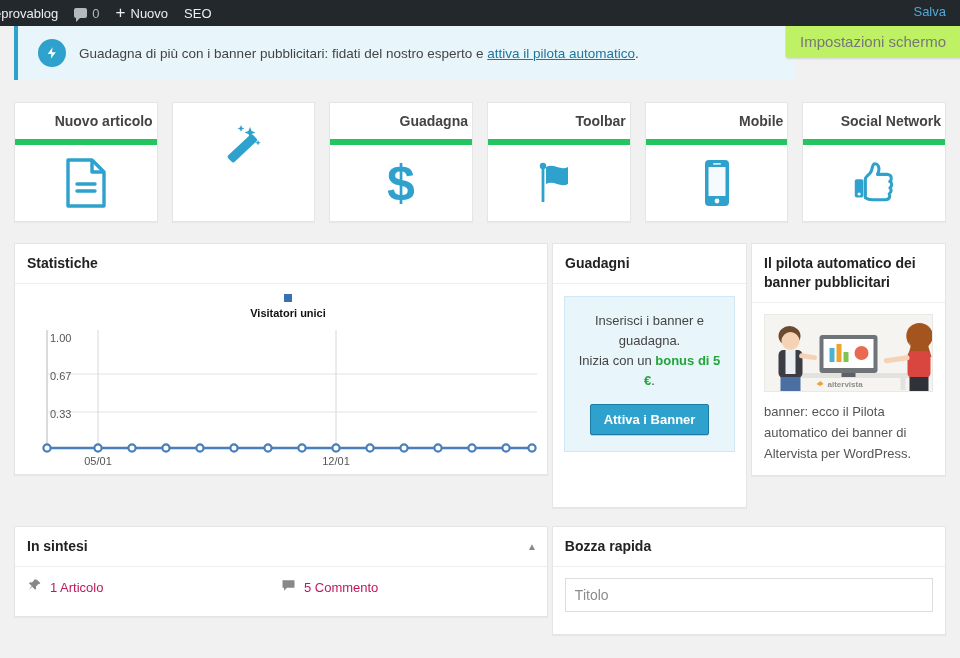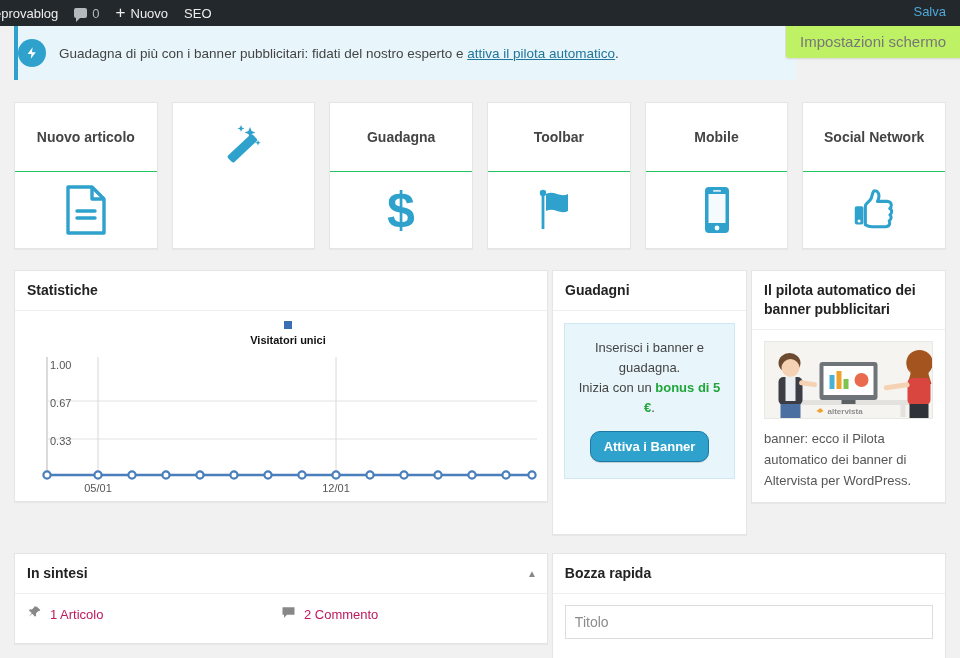--- a/index.html
+++ b/index.html
@@ -99,21 +99,21 @@
     font-weight: 400;
     color: #222;
     margin: 18px 0 16px 0;
     line-height: 1.3;
   }
 
   
   .notice {
     background: #e8f6fb;
     border-left: 4px solid #2ea2cc;
-    padding: 13px 0;
+    padding: 13px 20px;
     margin-bottom: 22px;
     display: flex;
     align-items: center;
     gap: 13px;
     font-size: 13.5px;
     color: #444;
     width: 782px;
   }
   .bolt-badge {
     flex: 0 0 auto;
@@ -135,26 +135,26 @@
     gap: 14px;
     margin-bottom: 21px;
   }
   .card {
     flex: 1 1 0;
     background: #fff;
     border: 1px solid #e5e5e5;
     box-shadow: 0 1px 1px rgba(0,0,0,0.04);
   }
   .card-head {
-    text-align: center;
+    text-align: right;
     font-size: 14px;
     font-weight: 700;
     color: #444;
-    padding: 26px 4px;
-    border-bottom: 1px solid #22c55e;
+    padding: 10px 4px;
+    border-bottom: 6px solid #22c55e;
   }
   .card-body {
     height: 76px;
     display: flex;
     align-items: center;
     justify-content: center;
   }
   .card-body svg { display: block; }
 
   
@@ -225,21 +225,21 @@
     font-size: 13px;
     color: #444;
     line-height: 1.55;
   }
   .earn-bonus { color: #21a63b; font-weight: 700; }
   .btn-primary {
     margin-top: 13px;
     display: inline-block;
     background: #2ea2cc;
     border: 1px solid #1b7aa3;
-    border-radius: 10px;
+    border-radius: 2px;
     color: #fff;
     font-size: 13px;
     font-weight: 700;
     padding: 7px 13px;
     box-shadow: 0 1px 0 rgba(0,0,0,0.15);
     cursor: pointer;
   }
 
   
   .pilot-img {
@@ -520,21 +520,21 @@
               </svg>
             </span>
             <a href="#">1 Articolo</a>
           </div>
           <div class="glance-item">
             <span class="pin-icon">
               <svg width="15" height="15" viewBox="0 0 20 20">
                 <path d="M2 3h16v10H8l-4 4v-4H2z" fill="#888888"></path>
               </svg>
             </span>
-            <a href="#">2 Commento</a>
+            <a href="#">5 Commento</a>
           </div>
         </div>
 
       </div>
     </div>
 
     <div class="postbox" style="width:395px;">
       <div class="pb-head">Bozza rapida</div>
       <div class="pb-body">
         <input class="qd-input" type="text" placeholder="Titolo" style="">

